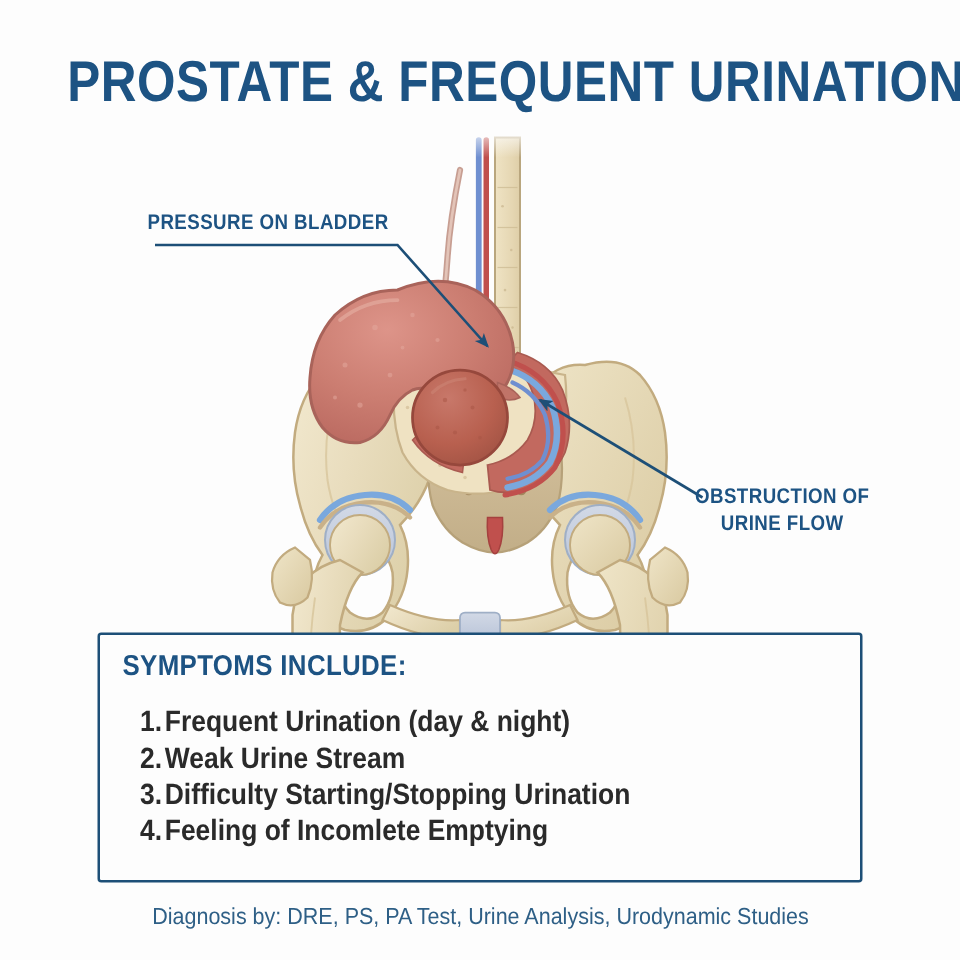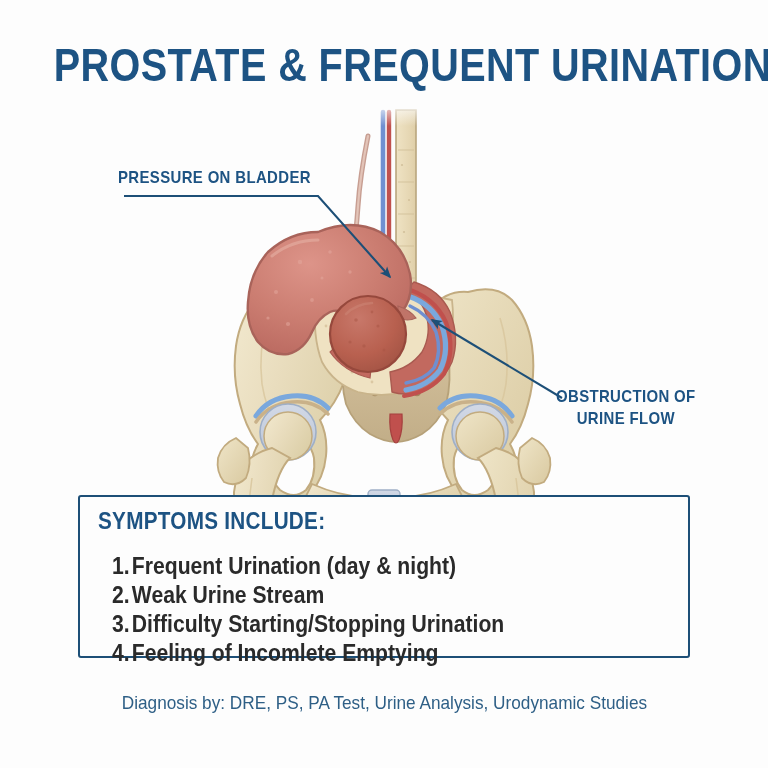--- a/index.html
+++ b/index.html
@@ -66,23 +66,23 @@
     left: 0;
     top: 0;
     width: 768px;
     height: 768px;
   }
 
   
   .symptoms-box {
     position: absolute;
     left: 78px;
-    top: 495px;
+    top: 506px;
     width: 612px;
-    height: 163px;
+    height: 200px;
     border: 2px solid #1d4f77;
     border-radius: 3px;
     background: #fdfdfd;
     box-sizing: border-box;
   }
   .symptoms-heading {
     position: absolute;
     left: 18px;
     top: 11px;
     font-family: "Liberation Sans Narrow", "Liberation Sans", sans-serif;
@@ -111,21 +111,21 @@
     transform: scaleX(0.9);
     transform-origin: left center;
     white-space: nowrap;
   }
   .sym-num { display: inline-block; min-width: 22px; }
 
   
   .footer {
     position: absolute;
     left: 0;
-    top: 692px;
+    top: 722px;
     width: 768px;
     text-align: center;
     font-family: "Liberation Sans Narrow", "Liberation Sans", sans-serif;
     font-size: 18.5px;
     color: #2e5f86;
     white-space: nowrap;
   }
   .footer span {
     display: inline-block;
     transform: scaleX(0.93);

